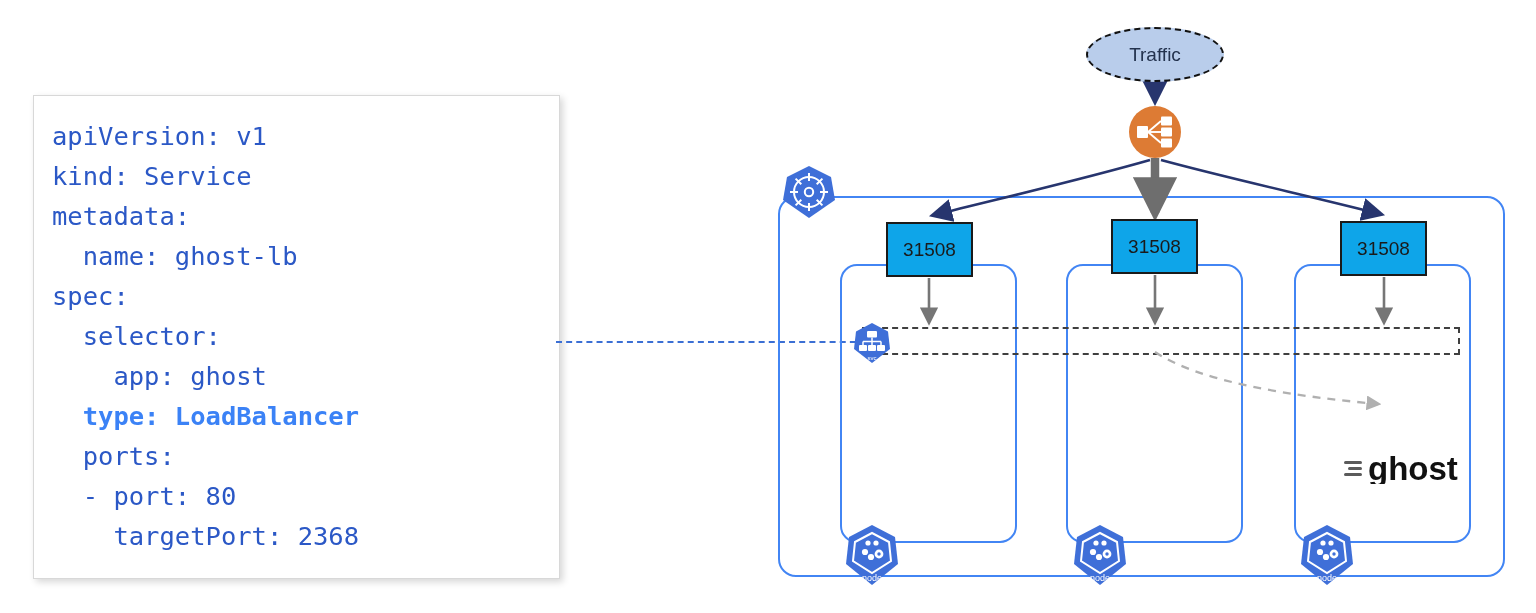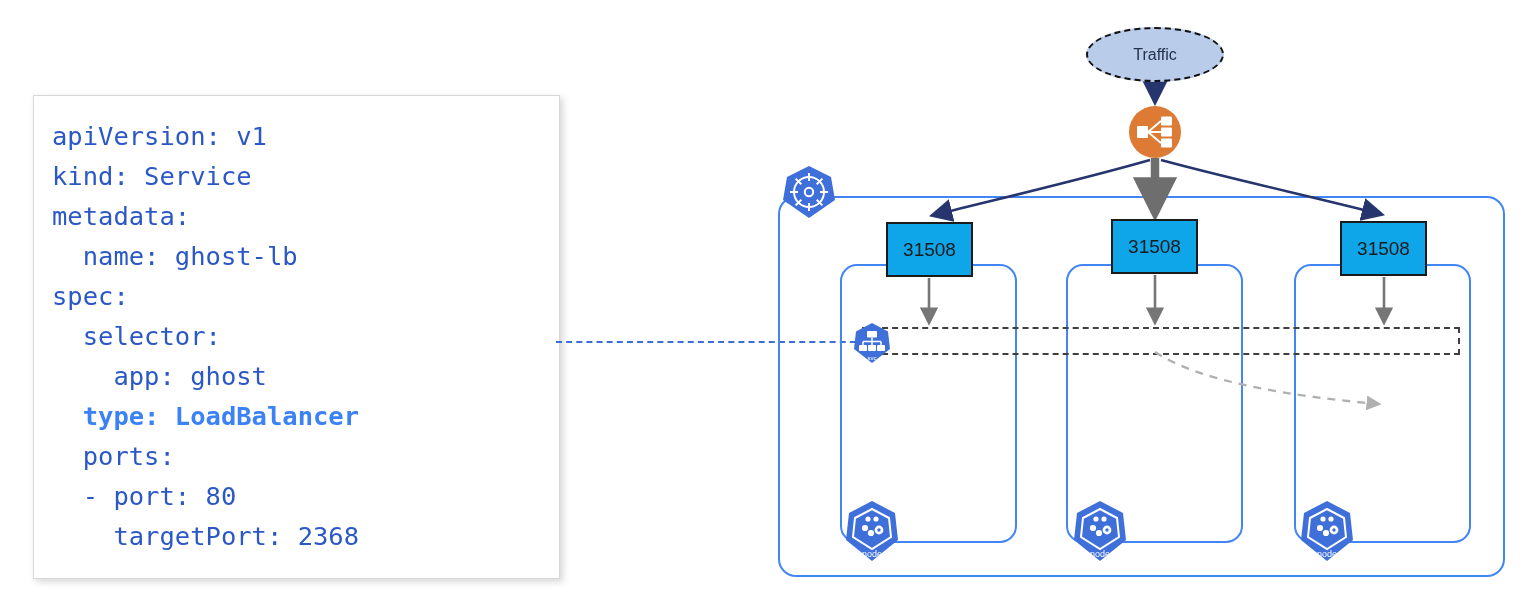--- a/index.html
+++ b/index.html
@@ -70,21 +70,21 @@
     height: 55px;
     border-radius: 50%;
     background: #b9cdeb;
     border: 2.6px dashed #111111;
     box-sizing: border-box;
     display: flex;
     align-items: center;
     justify-content: center;
   }
   #traffic-label {
-    font-size: 16px;
+    font-size: 19px;
     color: #23324d;
     font-family: "Liberation Sans", sans-serif;
     text-align: right;
   }
 
   
   #lb-icon {
     position: absolute;
     left: 1128px;
     top: 105px;
@@ -122,21 +122,21 @@
     box-sizing: border-box;
   }
   #node-box-1 { left: 840px; }
   #node-box-2 { left: 1066px; }
   #node-box-3 { left: 1294px; }
 
   .node-icon {
     position: absolute;
     width: 58px;
     height: 62px;
-    top: 500px;
+    top: 524px;
   }
   #node-icon-1 { left: 843px; }
   #node-icon-2 { left: 1071px; }
   #node-icon-3 { left: 1298px; }
 
   
   .port-box {
     position: absolute;
     width: 87px;
     height: 55px;
@@ -307,20 +307,30 @@
         <line x1="11" y1="19.5" x2="29" y2="19.5"></line>
         <line x1="11" y1="19.5" x2="11" y2="23"></line>
         <line x1="20" y1="19.5" x2="20" y2="23"></line>
         <line x1="29" y1="19.5" x2="29" y2="23"></line>
       </g>
       <text x="20" y="37.5" fill="#ffffff" font-size="6" font-family="Liberation Sans, sans-serif" text-anchor="middle">svc</text>
     </svg>
   </div>
 
 
+  <div id="ghost-logo">
+    <svg viewBox="0 0 122 32" width="122" height="32">
+      <g fill="#5b5b5b">
+        <rect x="0" y="9" width="18" height="3.1" rx="1.5"></rect>
+        <rect x="4" y="15" width="14" height="3.1" rx="1.5"></rect>
+        <rect x="0" y="21" width="18" height="3.1" rx="1.5"></rect>
+      </g>
+      <text x="24" y="28" fill="#111111" font-size="33" font-family="Liberation Sans, sans-serif" font-weight="bold">ghost</text>
+    </svg>
+  </div>
 
   <div class="node-icon" id="node-icon-1">
     <svg viewBox="0 0 58 62" width="58" height="62">
       <polygon points="29,1 52,13 55,40 29,61 3,40 6,13" fill="#3f6fd8"></polygon>
       <polygon points="29,9 46,18 48,37 29,49 10,37 12,18" fill="none" stroke="#ffffff" stroke-width="2"></polygon>
       <g fill="#ffffff">
         <circle cx="25" cy="19" r="2.6"></circle>
         <circle cx="33" cy="19" r="2.6"></circle>
         <circle cx="22" cy="28" r="3.1"></circle>
         <circle cx="36" cy="30" r="4.4"></circle>

